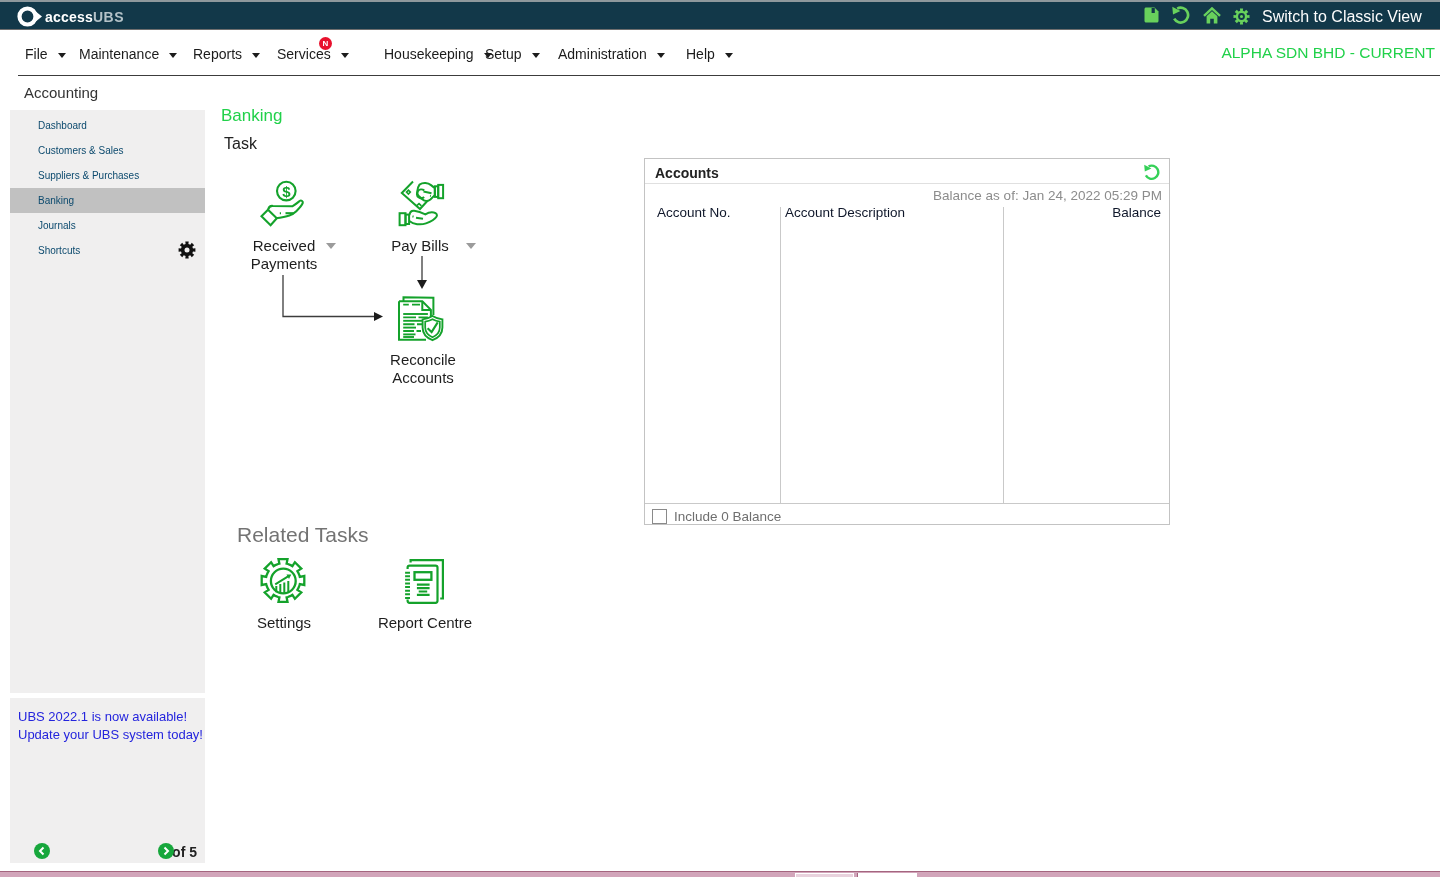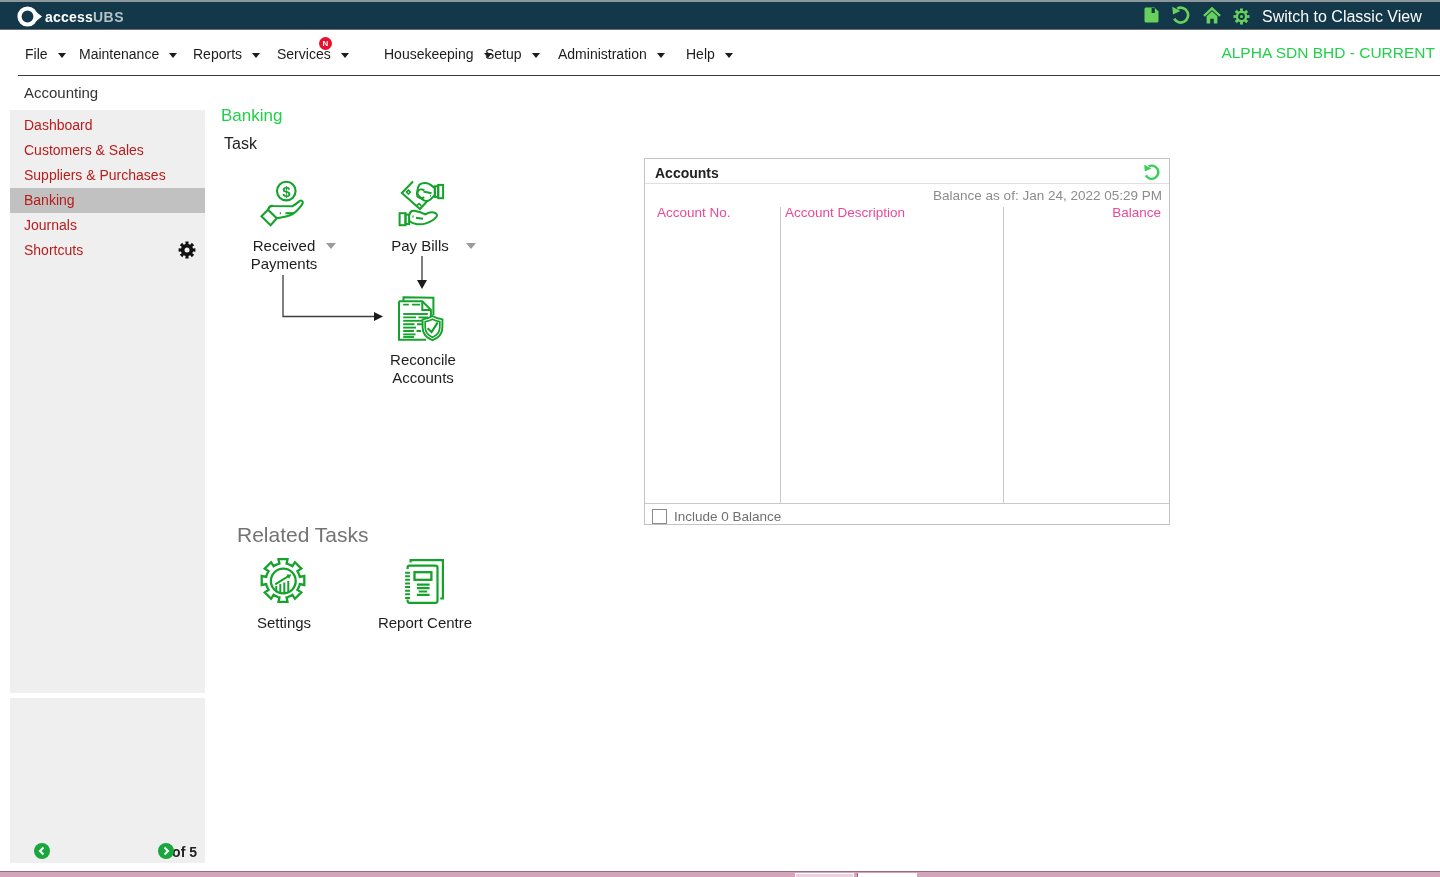--- a/index.html
+++ b/index.html
@@ -19,21 +19,21 @@
 #menubar{position:absolute;top:31px;left:0;width:1440px;height:44px;background:#fff}
 .mitem{position:absolute;top:15px;font-size:14px;color:#1c1c1c;white-space:nowrap}
 .tri{display:inline-block;width:0;height:0;border-left:4.5px solid transparent;border-right:4.5px solid transparent;border-top:5.5px solid #1c1c1c;margin-left:10px;vertical-align:1px}
 #badgeN{position:absolute;left:319px;top:6px;width:13px;height:13px;background:#e8112d;border-radius:50%;color:#fff;font-size:8px;font-weight:bold;text-align:center;line-height:13px}
 #company{position:absolute;top:13px;right:5px;font-size:15.5px;color:#21d14a}
 #menuline{position:absolute;top:75px;left:18px;width:1422px;height:1px;background:#3c3c3c}
 
 
 #acctitle{position:absolute;left:24px;top:84px;font-size:15px;color:#333}
 #sidepanel{position:absolute;left:10px;top:110px;width:195px;height:583px;background:#f0efef}
-.sitem{position:relative;height:25px;line-height:25px;padding-left:14px;font-size:14px;color:#b91c1c}
+.sitem{position:relative;height:25px;line-height:25px;padding-left:28px;font-size:10px;color:#0c4a6e}
 .sitem.sel{background:#c1c1c1}
 #sidepanel .pad{height:3px}
 #gearS{position:absolute;right:9px;top:131px}
 
 
 #notif{position:absolute;left:10px;top:698px;width:195px;height:165px;background:#f0efef}
 #notif .txt{margin:10px 0 0 8px;font-size:13px;color:#2424dd;line-height:17.5px;white-space:nowrap}
 #pager{position:absolute;left:0;bottom:4px;width:195px;height:16px}
 #pager .cnt{position:absolute;left:0;width:187px;text-align:right;font-size:14px;font-weight:bold;color:#222;top:1px}
 .pbtn{position:absolute;top:0;width:16px;height:16px;border-radius:50%;background:#17a73c}
@@ -45,21 +45,21 @@
 .iconlabel{position:absolute;font-size:15px;color:#1e1e1e;text-align:center;line-height:18px}
 .dtri{position:absolute;width:0;height:0;border-left:5px solid transparent;border-right:5px solid transparent;border-top:6px solid #9b9b9b}
 #relatedT{position:absolute;left:237px;top:523px;font-size:21px;color:#737373}
 
 
 #accpanel{position:absolute;left:644px;top:158px;width:526px;height:367px;border:1px solid #c3c3c3}
 #accpanel h3{position:absolute;left:10px;top:6px;font-size:14px;color:#222}
 #accrefresh{position:absolute;right:8px;top:5px}
 #accline{position:absolute;left:0;top:24px;width:100%;height:1px;background:#e0e0e0}
 #balasof{position:absolute;right:7px;top:29px;font-size:13.5px;color:#8c8c8c}
-#thead{position:absolute;left:0;top:46px;width:100%;height:18px;font-size:13.5px;color:#ec4899}
+#thead{position:absolute;left:0;top:46px;width:100%;height:18px;font-size:13.5px;color:#0f172a}
 #thead .c1{position:absolute;left:12px}
 #thead .c2{position:absolute;left:140px}
 #thead .c3{position:absolute;right:8px}
 #vsep1{position:absolute;left:135px;top:48px;width:1px;height:296px;background:#c9c9c9}
 #vsep2{position:absolute;left:358px;top:48px;width:1px;height:296px;background:#c9c9c9}
 #drow{position:absolute;left:0;top:64px;width:100%;height:29px;background:#f5f5f5;border-top:1px solid #a0a0a0;border-bottom:1px solid #e6e6e6;font-size:13.5px;color:#3a3a3a}
 #drow .c1{position:absolute;left:12px;top:9px}
 #drow .c2{position:absolute;left:140px;top:9px}
 #drow .c3{position:absolute;right:7px;top:9px}
 #tbot{position:absolute;left:0;top:344px;width:100%;height:1px;background:#c9c9c9}
@@ -123,20 +123,21 @@
   <div class="sitem sel">Banking</div>
   <div class="sitem">Journals</div>
   <div class="sitem">Shortcuts</div>
   <svg id="gearS" width="18" height="18" viewBox="0 0 18 18">
     <path d="M7.3 0.6 L10.7 0.6 L10.4 3.0 L12.3 3.7 L13.8 1.8 L16.2 4.2 L14.3 5.7 L15.0 7.6 L17.4 7.3 L17.4 10.7 L15.0 10.4 L14.3 12.3 L16.2 13.8 L13.8 16.2 L12.3 14.3 L10.4 15.0 L10.7 17.4 L7.3 17.4 L7.6 15.0 L5.7 14.3 L4.2 16.2 L1.8 13.8 L3.7 12.3 L3.0 10.4 L0.6 10.7 L0.6 7.3 L3.0 7.6 L3.7 5.7 L1.8 4.2 L4.2 1.8 L5.7 3.7 L7.6 3.0 Z" fill="#111"></path>
     <circle cx="9" cy="9" r="2.5" fill="#f0efef"></circle>
   </svg>
 </div>
 
 <div id="notif">
+  <div class="txt">UBS 2022.1 is now available!<br>Update your UBS system today!</div>
   <div id="pager">
     <div class="pbtn" style="left:24px">
       <svg width="16" height="16" viewBox="0 0 16 16">
           <path d="M9.5 4.5 L6 8 L9.5 11.5" fill="none" stroke="#fff" stroke-width="2"></path>
         </svg>
     </div>
     <div class="cnt">3 of 5</div>
     <div class="pbtn" style="left:148px">
       <svg width="16" height="16" viewBox="0 0 16 16">
           <path d="M6.5 4.5 L10 8 L6.5 11.5" fill="none" stroke="#fff" stroke-width="2"></path>

